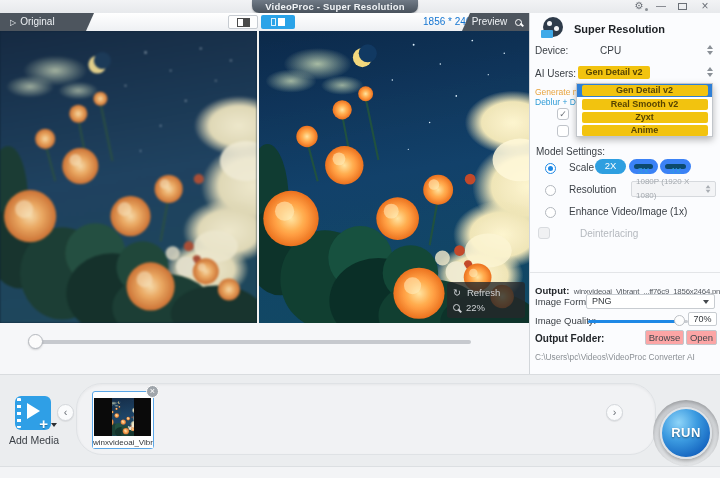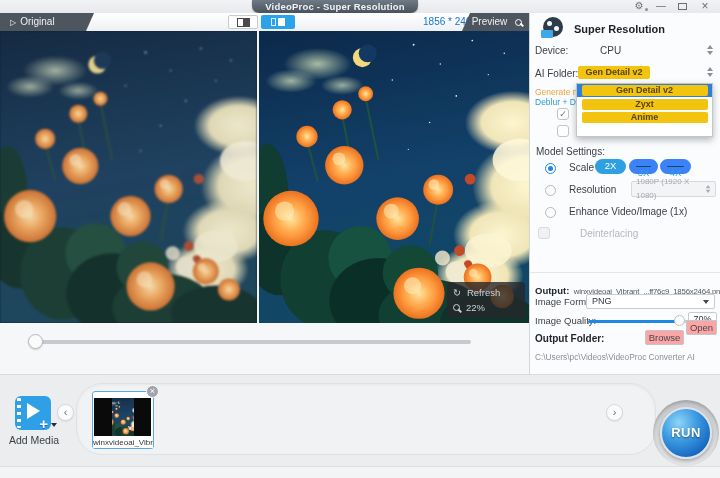--- a/index.html
+++ b/index.html
@@ -84,21 +84,21 @@
     box-shadow:0 3px 7px rgba(0,0,0,.28);z-index:5;}
   .dd-row{height:13.4px;display:flex;align-items:center;justify-content:center;}
   .dd-row.sel{background:#2e7fd6;}
   .dd-row .pill{width:126px;line-height:11px;height:11px;}
   .radio{width:11px;height:11px;border-radius:50%;border:1px solid #b3b8be;background:#fff;position:relative;}
   .radio.on{border-color:#1e88e5;}
   .radio.on::after{content:'';position:absolute;left:2px;top:2px;right:2px;bottom:2px;
     border-radius:50%;background:#1e88e5;}
   .scale-btn{height:15px;border-radius:8px;font-size:9.5px;font-weight:normal;text-align:center;line-height:14px;}
   .scale-btn.active{background:#2e9fe0;color:#fff;}
-  .scale-btn.idle{background:#0c4a6e;border:7px solid #3b82f6;color:#2e9fe0;line-height:13px;}
+  .scale-btn.idle{background:#0c4a6e;border:5px solid #3b82f6;color:#2e9fe0;line-height:13px;}
   .sel-box{background:#f3f4f6;border:1px solid #d6d9dd;border-radius:2px;color:#a4a9af;
     font-size:8px;line-height:14px;padding:0 4px;display:flex;justify-content:space-between;align-items:center;}
   .dim{color:#b4b8be;}
   .divline{left:0;top:259px;width:191px;height:1px;background:#e3e5e8;}
   .filename{font-size:7.8px;color:#555a60;letter-spacing:-.2px;white-space:nowrap;}
   .fmt-select{left:56px;top:281px;width:129px;height:15px;background:#fff;border:1px solid #c8ccd1;
     border-radius:2px;font-size:9px;color:#33373c;line-height:13px;padding:0 5px;
     display:flex;justify-content:space-between;align-items:center;}
   .caret-down{width:0;height:0;border-left:3.5px solid transparent;border-right:3.5px solid transparent;
     border-top:4px solid #44484d;}
@@ -307,34 +307,37 @@
           <i style="left:11px;top:9px;"></i>
         </span>
       <span class="sr-clap"></span>
     </div>
     <div class="abs p-title">Super Resolution</div>
 
     <div class="abs lbl" style="left:5px;top:32px;">Device:</div>
     <div class="abs lbl" style="left:70px;top:32px;">CPU</div>
     <div class="abs spinner" style="left:176px;top:32px;"></div>
 
-    <div class="abs lbl" style="left:5px;top:55px;">AI Folder:</div>
+    <div class="abs lbl" style="left:5px;top:55px;">AI Users:</div>
     <div class="abs pill" style="left:48px;top:53px;width:72px;">Gen Detail v2</div>
     <div class="abs spinner" style="left:176px;top:54px;"></div>
 
     <div class="abs hint1" style="left:5px;top:74px;">Generate mor</div>
     <div class="abs hint2" style="left:5px;top:84px;">Deblur + Den</div>
     <div class="abs chk" style="left:27px;top:95px;"><span>✓</span></div>
     <div class="abs lbl" style="left:48px;top:96px;color:#7b8087;">H</div>
     <div class="abs chk" style="left:27px;top:112px;"></div>
     <div class="abs lbl" style="left:48px;top:113px;color:#7b8087;">F</div>
 
     <div class="abs dropdown">
       <div class="dd-row sel">
           <span class="pill">Gen Detail v2</span>
+        </div>
+      <div class="dd-row">
+          <span class="pill">Real Smooth v2</span>
         </div>
       <div class="dd-row">
           <span class="pill">Zyxt</span>
         </div>
       <div class="dd-row">
           <span class="pill">Anime</span>
         </div>
     </div>
 
     <div class="abs lbl" style="left:6px;top:133px;">Model Settings:</div>
@@ -372,21 +375,21 @@
     </div>
 
     <div class="abs lbl" style="left:5px;top:302px;font-size:9.5px;">Image Quality:</div>
     <div class="abs iq-track"></div>
     <div class="abs iq-rest"></div>
     <div class="abs iq-handle"></div>
     <div class="abs iq-box">70%</div>
 
     <div class="abs lbl-b" style="left:5px;top:320px;font-size:10px;">Output Folder:</div>
     <div class="abs mini-btn" style="left:115px;top:317px;width:39px;">Browse</div>
-    <div class="abs mini-btn" style="left:156px;top:307px;width:31px;">Open</div>
+    <div class="abs mini-btn" style="left:156px;top:317px;width:31px;">Open</div>
     <div class="abs path" style="left:5px;top:339px;">C:\Users\pc\Videos\VideoProc Converter AI</div>
   </div>
 
   <div class="abs bottombar"></div>
   <div class="abs tray"></div>
 
   <div class="abs am-icon">
     <span class="am-play"></span>
     <span class="am-plus">+</span>
     <span class="am-caret"></span>

